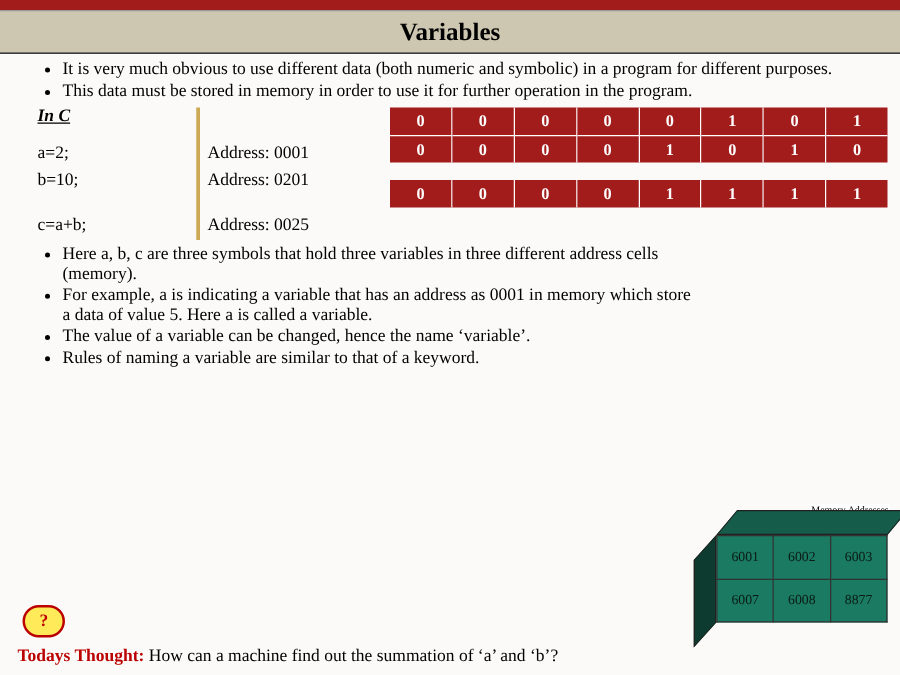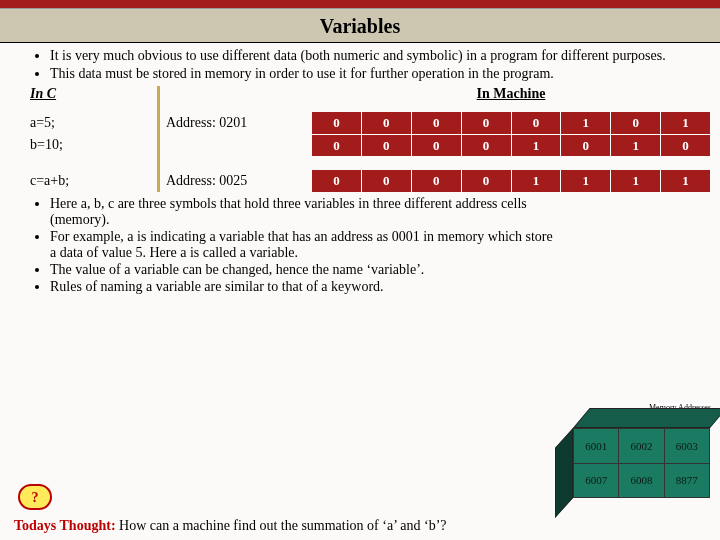--- a/index.html
+++ b/index.html
@@ -92,36 +92,36 @@
 
 <ul class="bullets">
   <li>It is very much obvious to use different data (both numeric and symbolic) in a program for different purposes.</li>
   <li>This data must be stored in memory in order to use it for further operation in the program.</li>
 </ul>
 
 <div class="mid">
   <div class="col-c">
     <div class="hd">In C</div>
     <div class="tall">
-      <div class="row">a=5;</div>
+      <div class="row">a=2;</div>
       <div class="row">b=10;</div>
     </div>
     <div class="gap"></div>
     <div class="row">c=a+b;</div>
   </div>
   <div class="col-addr">
     <div class="hd" style="visibility:hidden">.</div>
     <div class="tall">
+      <div class="row">Address: 0001</div>
       <div class="row">Address: 0201</div>
     </div>
     <div class="gap"></div>
     <div class="row">Address: 0025</div>
   </div>
   <div class="col-mach">
-    <div class="hd-machine">In Machine</div>
     <div class="tall">
       <div class="bits-row">
           <div class="bit">0</div>
           <div class="bit">0</div>
           <div class="bit">0</div>
           <div class="bit">0</div>
           <div class="bit">0</div>
           <div class="bit">1</div>
           <div class="bit">0</div>
           <div class="bit">1</div>

